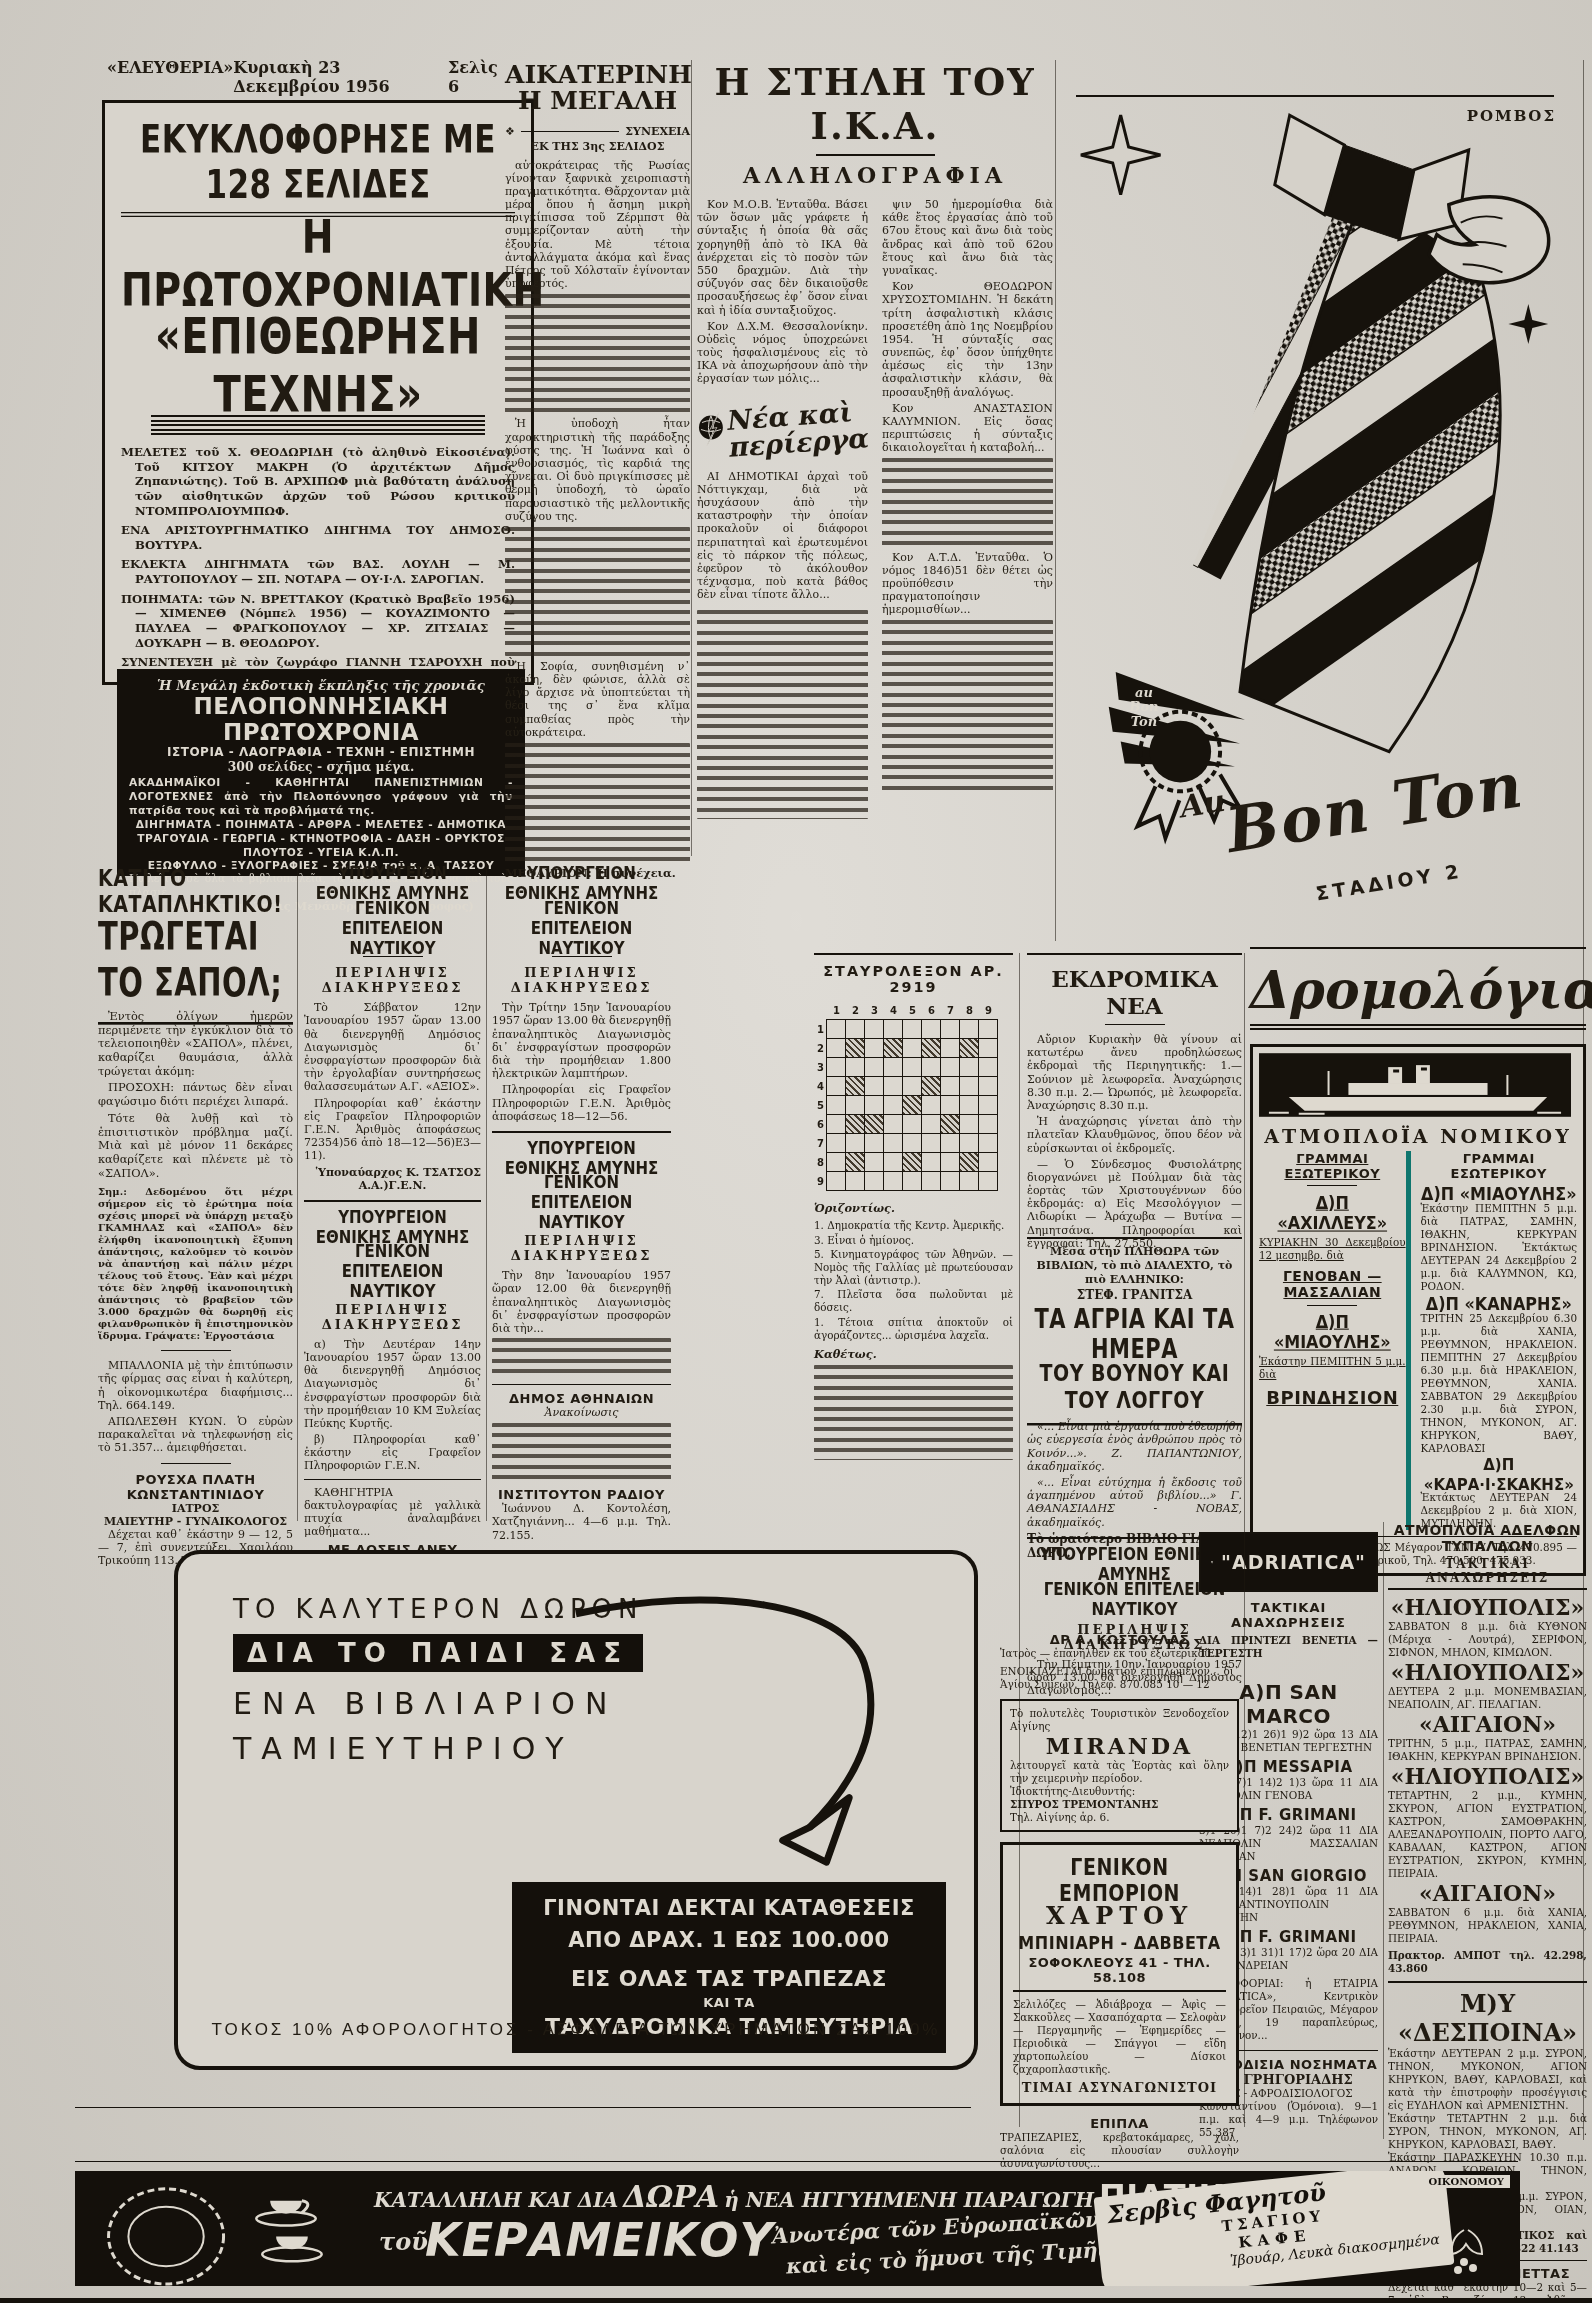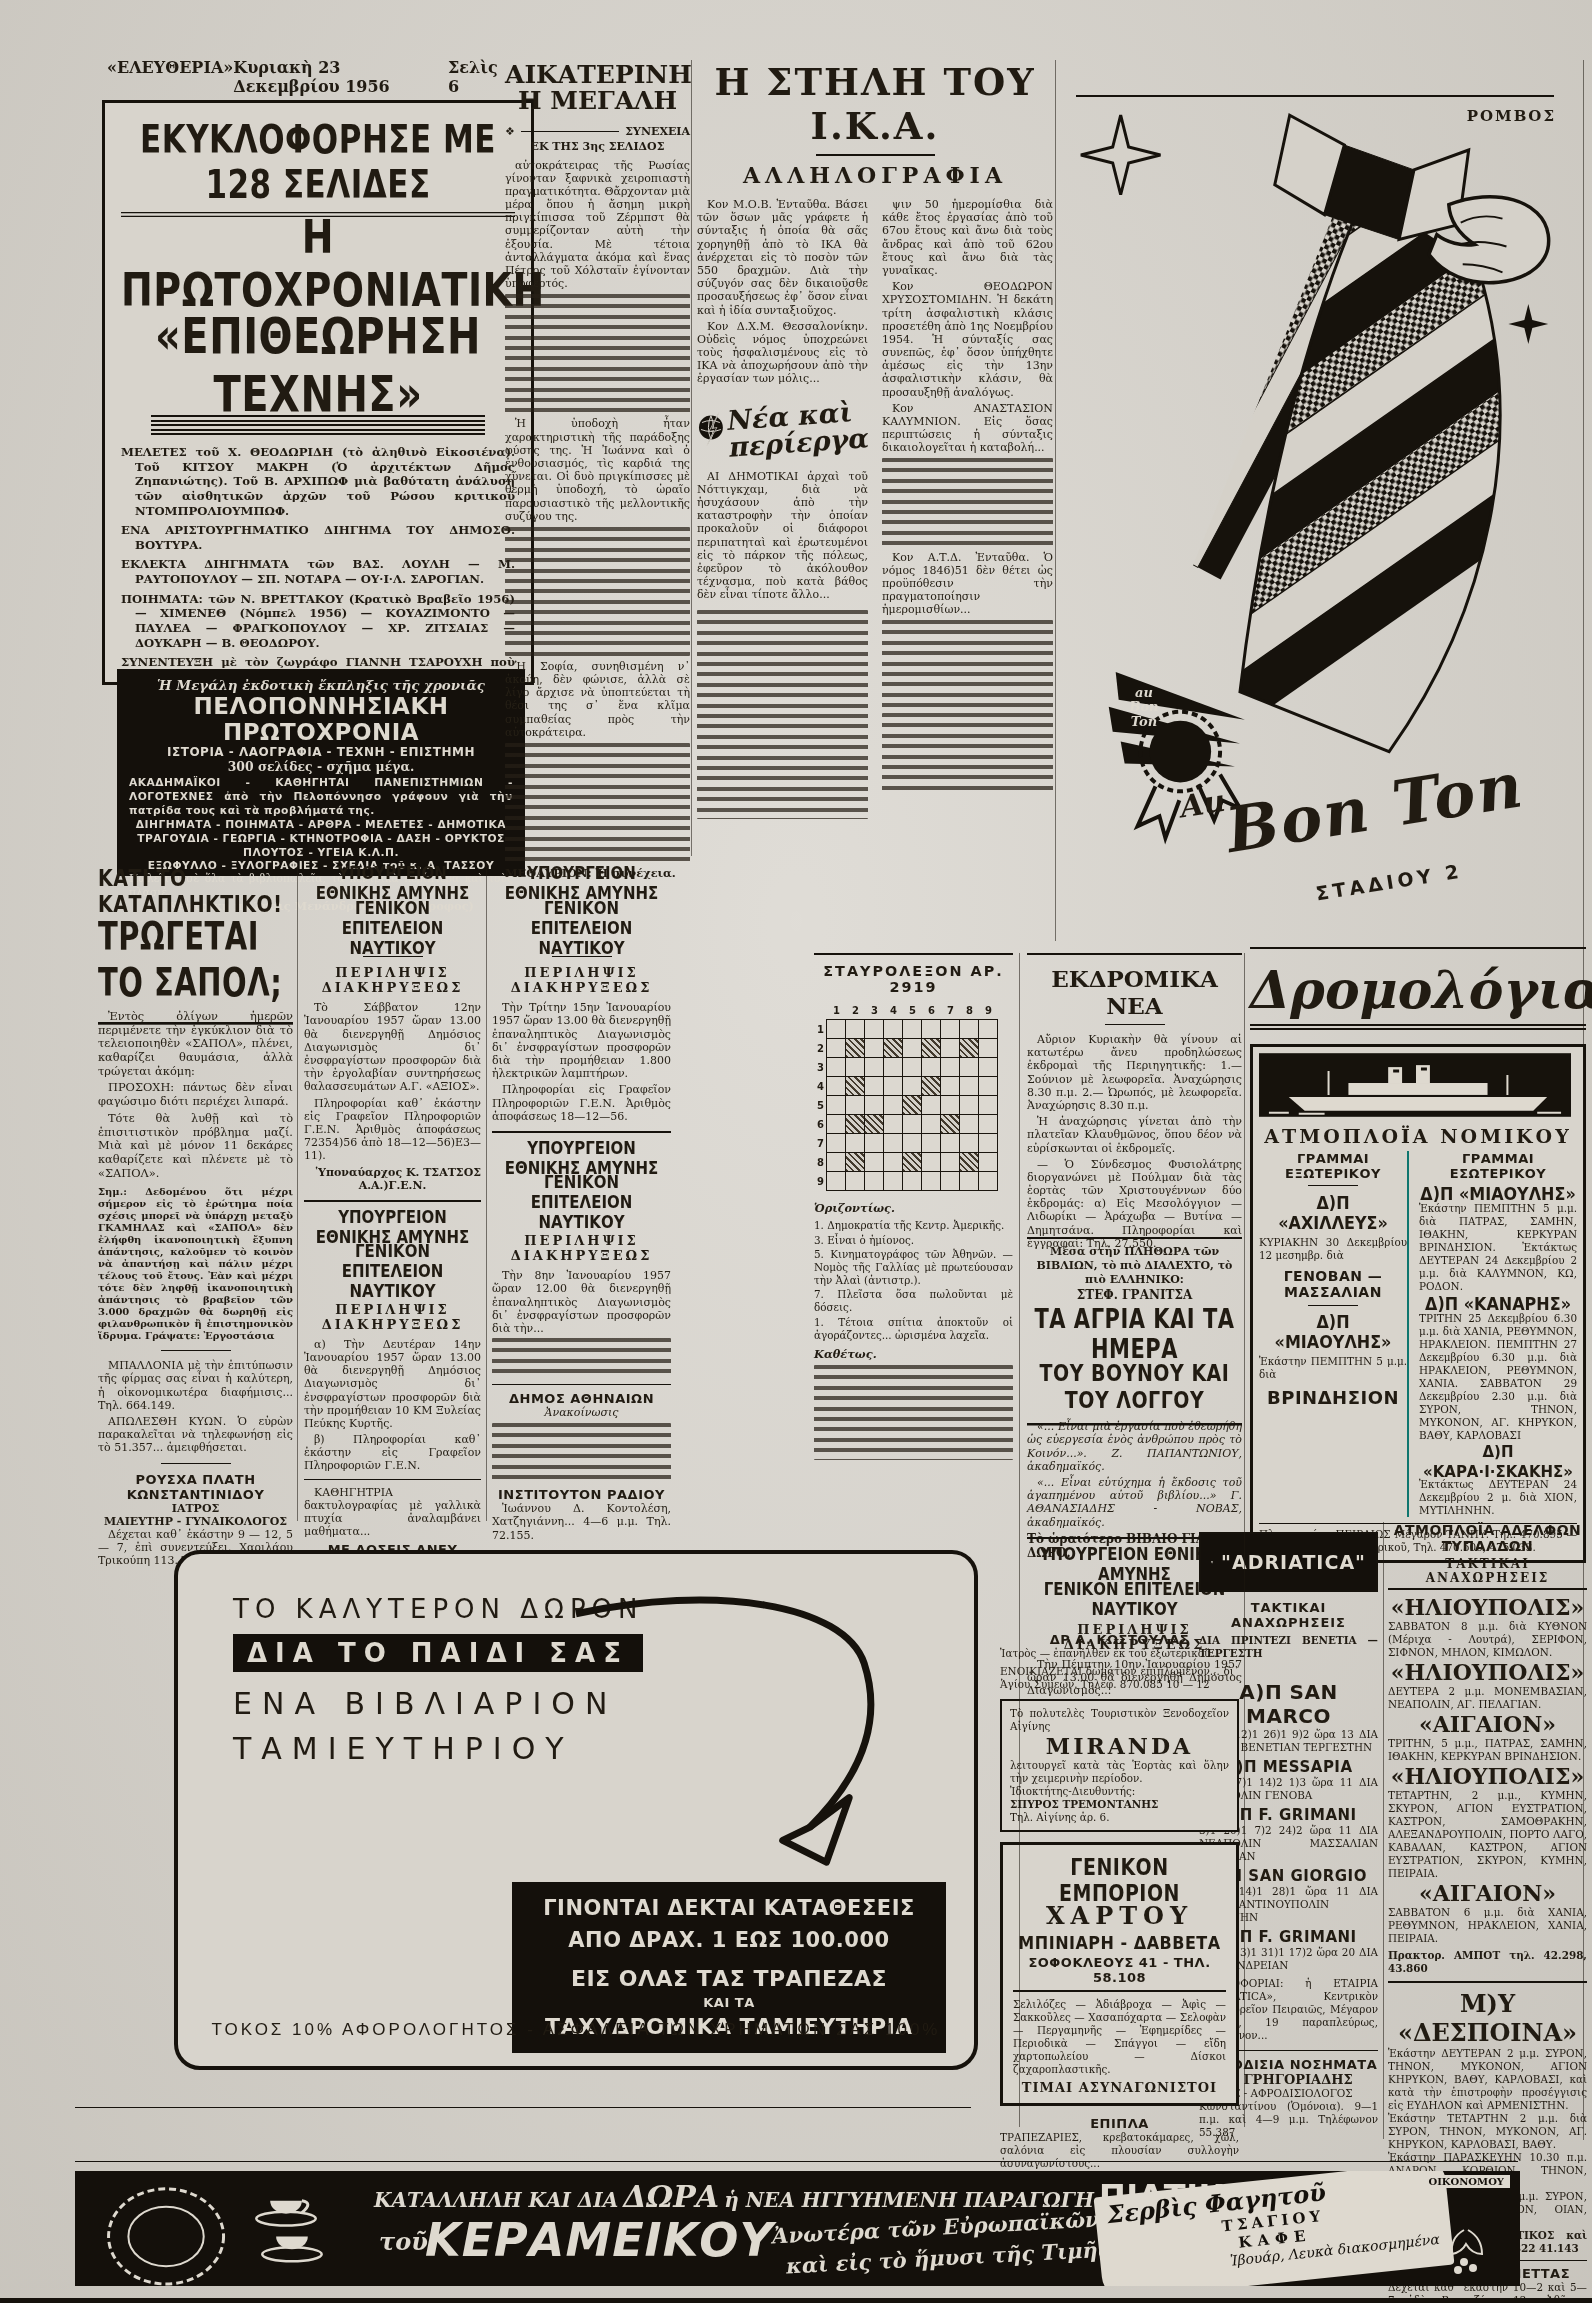--- a/index.html
+++ b/index.html
@@ -378,21 +378,21 @@
         <path d="M30,44 L290,44 L276,58 L46,58 Z" fill="#ded9cf"></path>
         <rect x="90" y="30" width="140" height="12" fill="#ded9cf"></rect>
         <rect x="130" y="14" width="14" height="16" fill="#ded9cf"></rect>
         <rect x="158" y="12" width="14" height="18" fill="#ded9cf"></rect>
         <path d="M135,18 h6 M163,16 h6" stroke="#16120c" stroke-width="3"></path>
         <path d="M70,42 L70,18 M250,42 L250,22" stroke="#ded9cf" stroke-width="2"></path>
         <path d="M10,60 h20 M40,61 h26 M280,60 h24" stroke="#ded9cf" stroke-width="2"></path>
       </svg>
       <div class="ct b" style="font-size:19px;letter-spacing:3px;margin:8px 0 4px;">ΑΤΜΟΠΛΟΪΑ ΝΟΜΙΚΟΥ</div>
       <div style="display:flex;gap:10px;">
-        <div style="width:149px;border-right:2px solid #0f766e;">
+        <div style="width:149px;border-right:5px solid #0f766e;text-decoration:underline;">
           <div class="schead ct">ΓΡΑΜΜΑΙ ΕΞΩΤΕΡΙΚΟΥ</div>
           <div class="hr1" style="width:50px;margin:4px auto;"></div>
           <div class="shipname ct" style="font-size:16px;margin-top:6px;">Δ)Π «ΑΧΙΛΛΕΥΣ»</div>
           <div class="sc-txt" style="margin-top:6px;">ΚΥΡΙΑΚΗΝ 30 Δεκεμβρίου 12 μεσημβρ. διὰ</div>
           <div class="schead ct" style="font-size:14px;margin-top:6px;">ΓΕΝΟΒΑΝ — ΜΑΣΣΑΛΙΑΝ</div>
           <div class="hr1" style="width:50px;margin:5px auto;"></div>
           <div class="shipname ct" style="font-size:16px;">Δ)Π «ΜΙΑΟΥΛΗΣ»</div>
           <div class="sc-txt" style="margin-top:6px;">Ἑκάστην ΠΕΜΠΤΗΝ 5 μ.μ. διὰ</div>
           <div class="schead ct" style="font-size:18px;margin-top:6px;">ΒΡΙΝΔΗΣΙΟΝ</div>
         </div>

